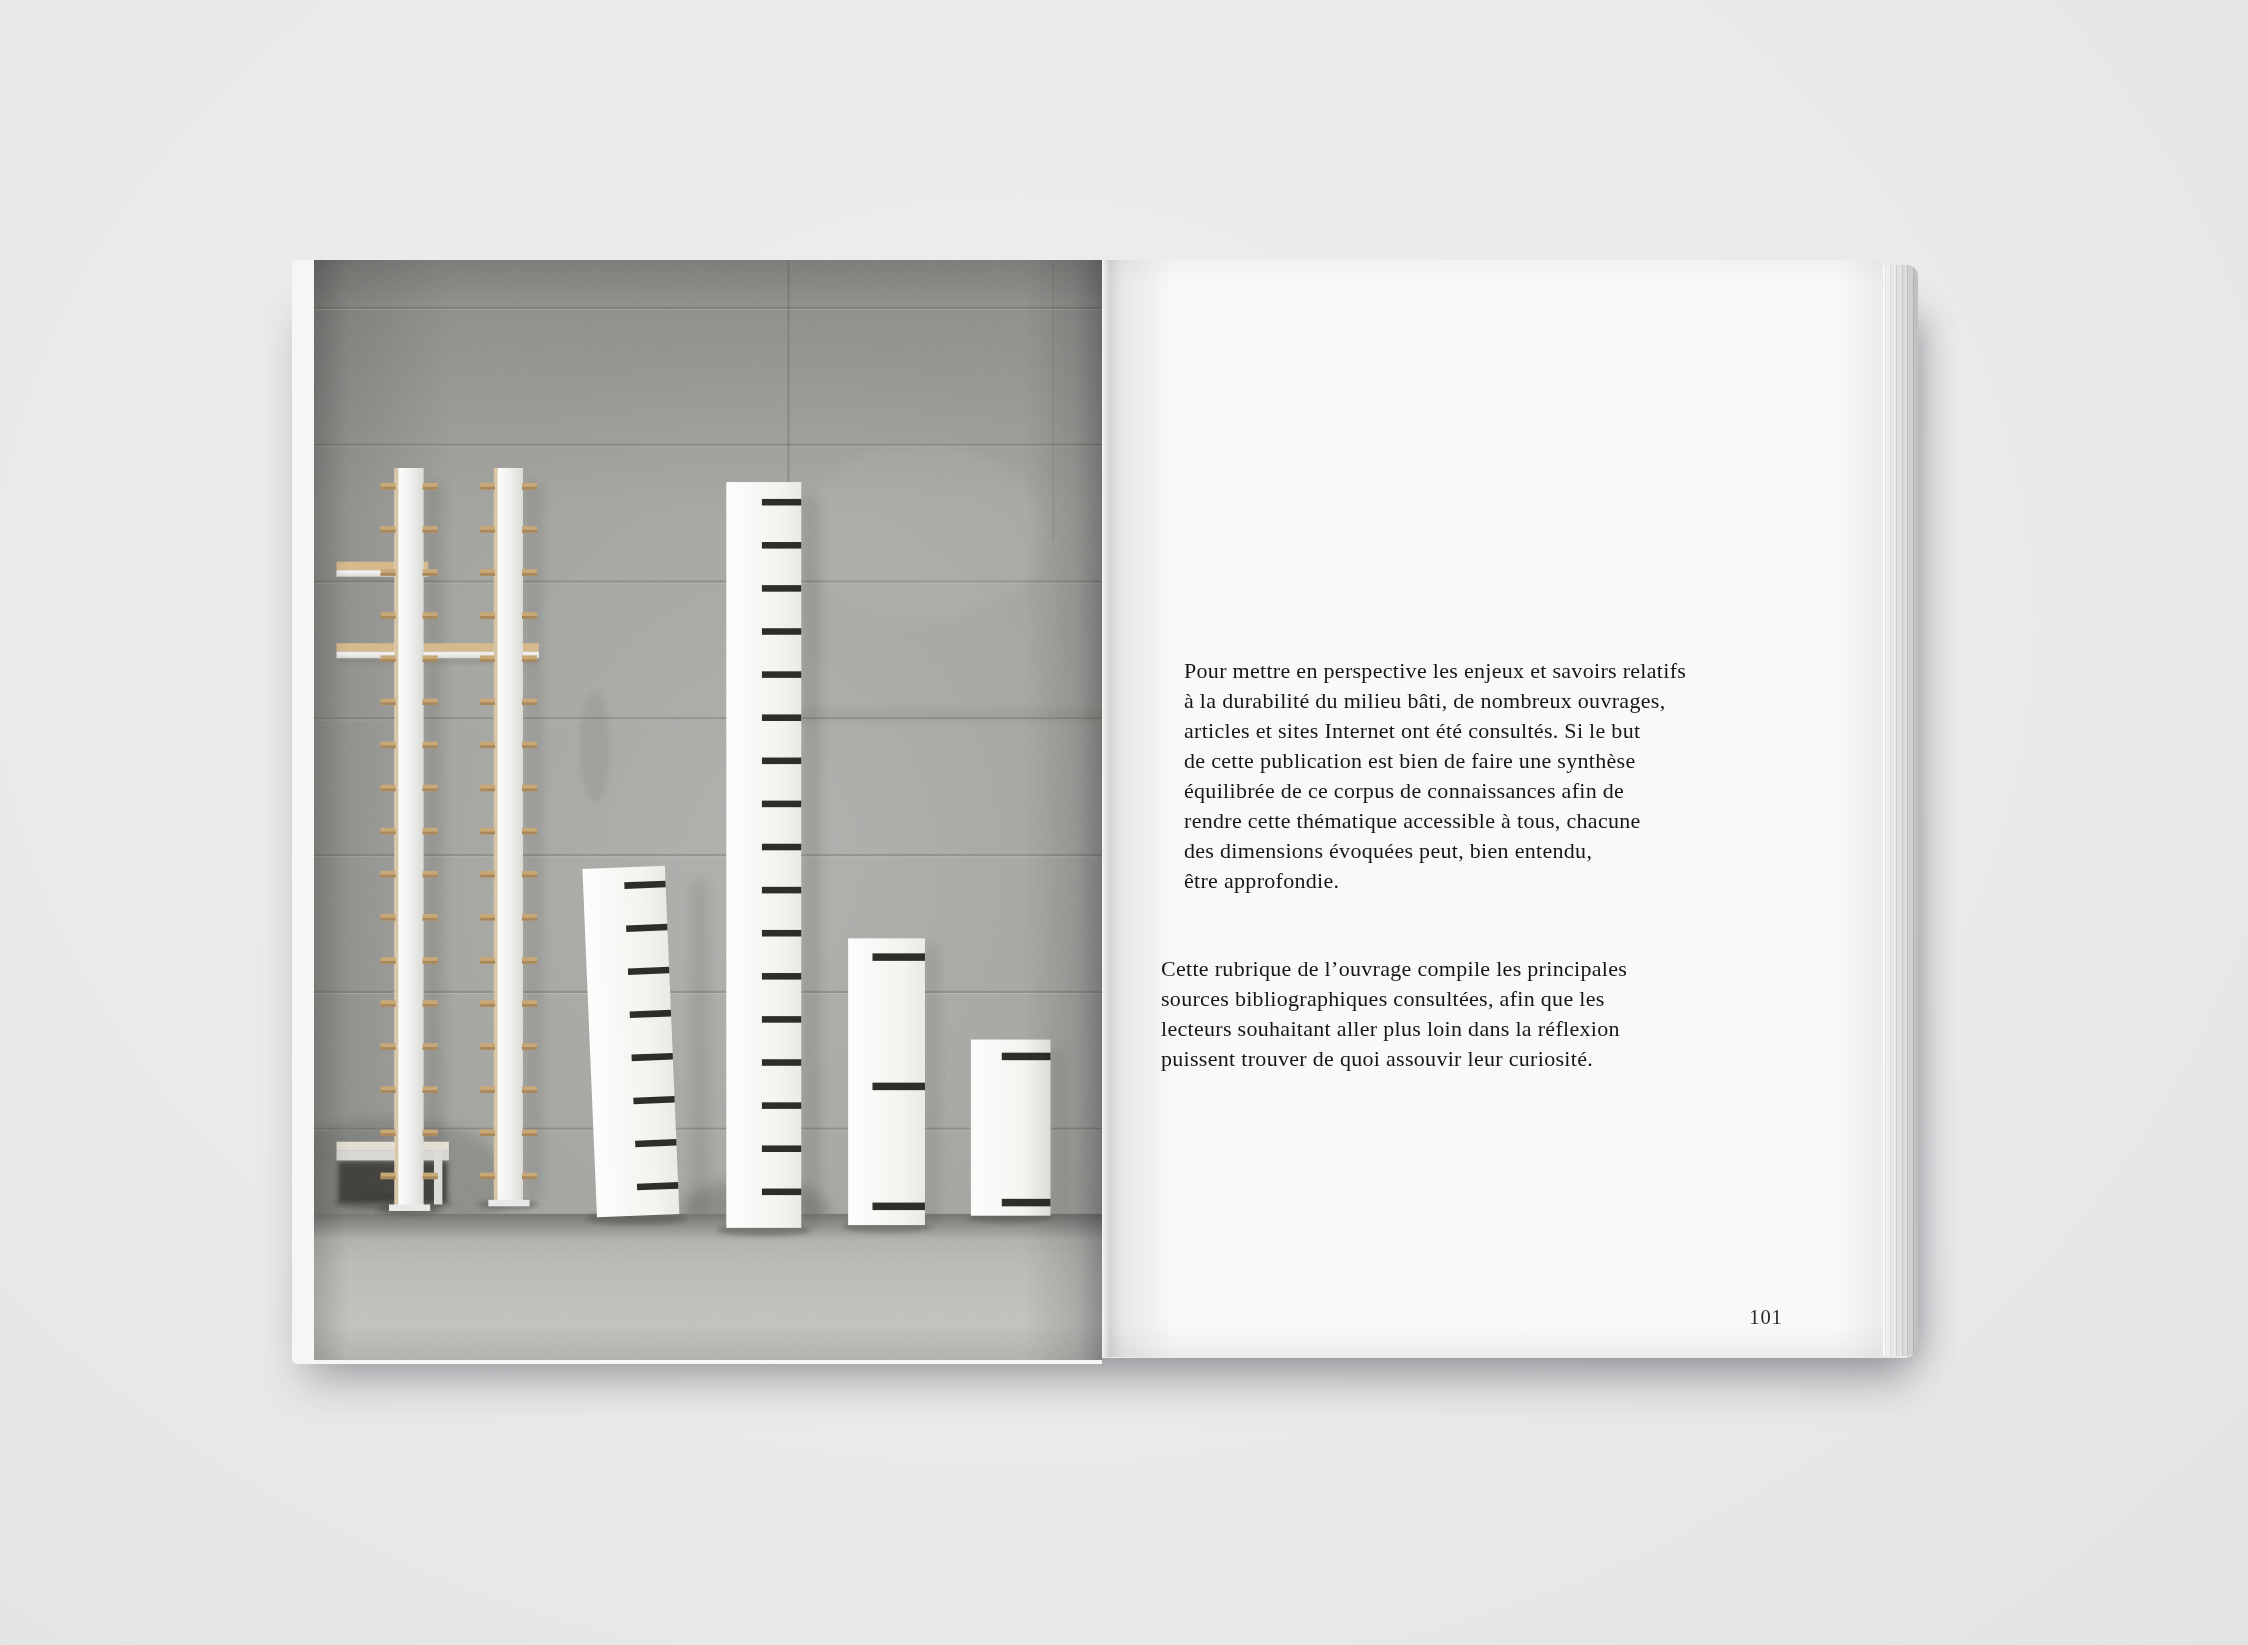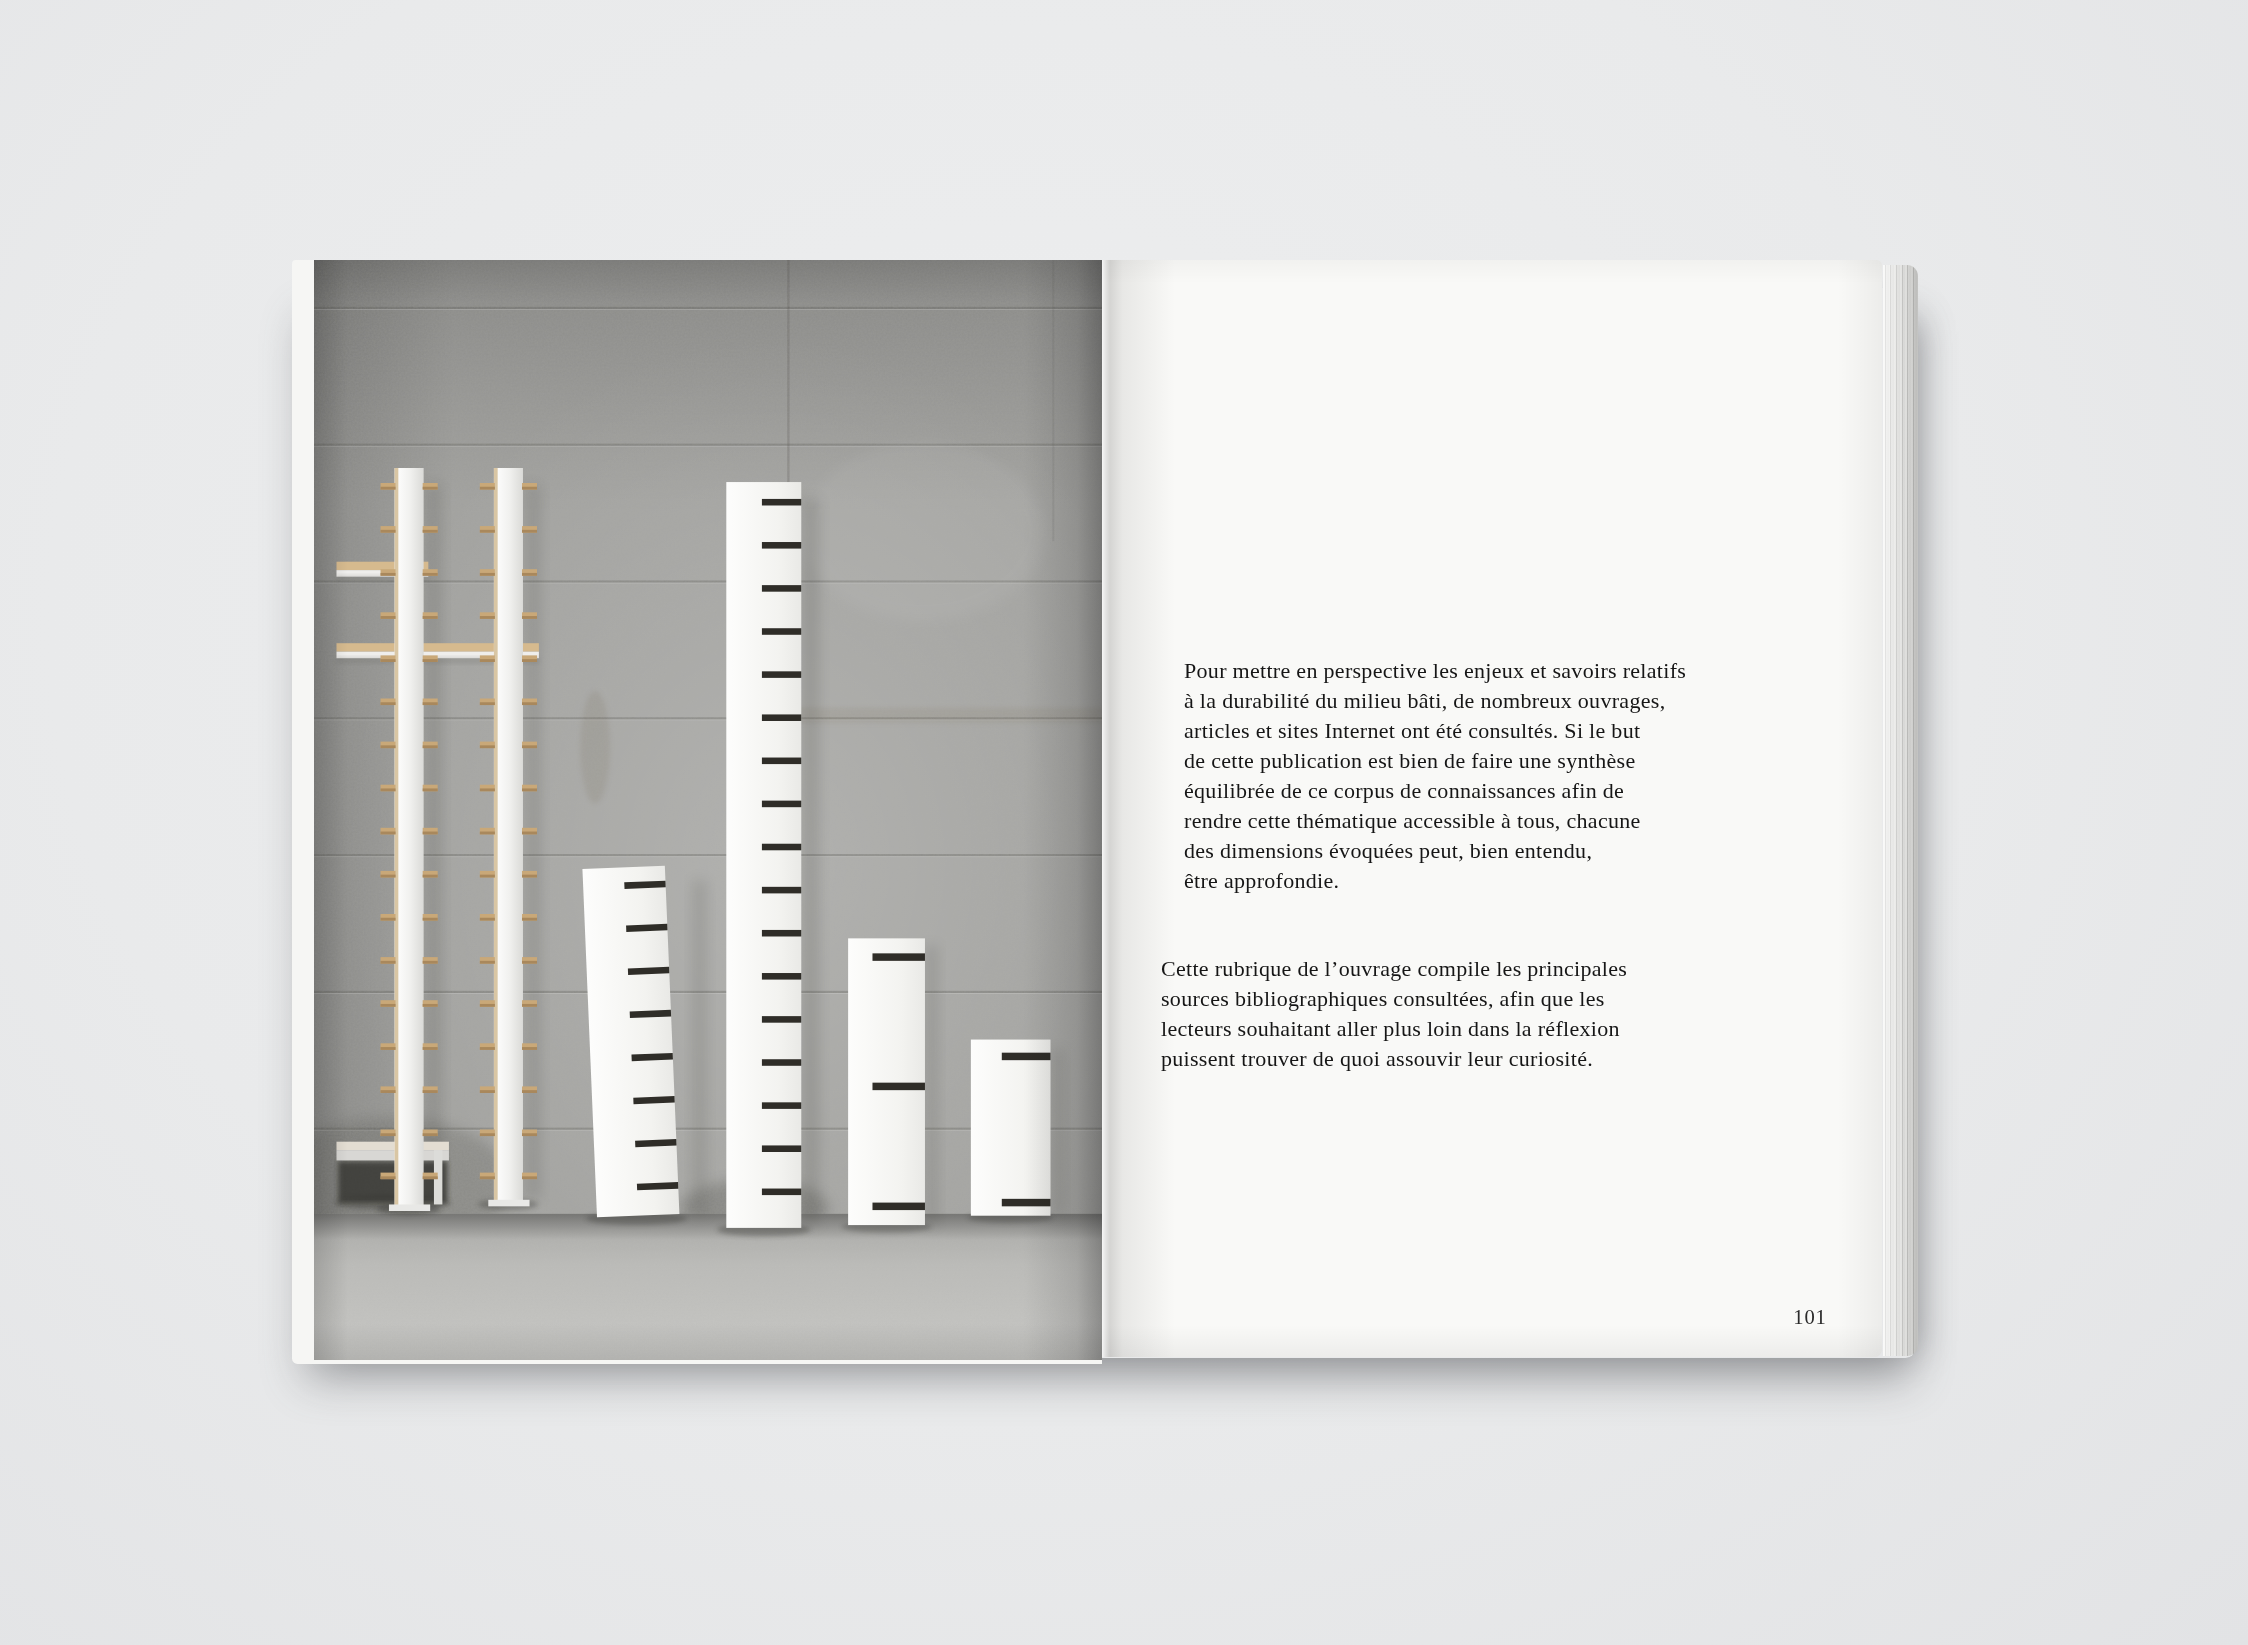--- a/index.html
+++ b/index.html
@@ -54,21 +54,21 @@
     font-weight:700;font-size:55px;line-height:1;letter-spacing:-0.5px;color:#1f1f1f;
   }
   .para{
     position:absolute;left:59px;width:646px;
     font-size:22px;line-height:30px;letter-spacing:0.3px;color:#161616;
     white-space:pre-line;
   }
   .para-1{top:396px;margin-left:23px;}
   .para-2{top:650px;margin-top:44px;}
   .folio{
-    position:absolute;left:680px;top:1046px;width:56px;text-align:center;
+    position:absolute;left:636px;top:1046px;width:56px;text-align:center;
     font-size:20.6px;letter-spacing:0.9px;color:#2b2b2b;
   }
 </style>
 </head>
 <body>
 
 <div class="stage">
   <div class="book">
     <div class="book-shadow"></div>
 

